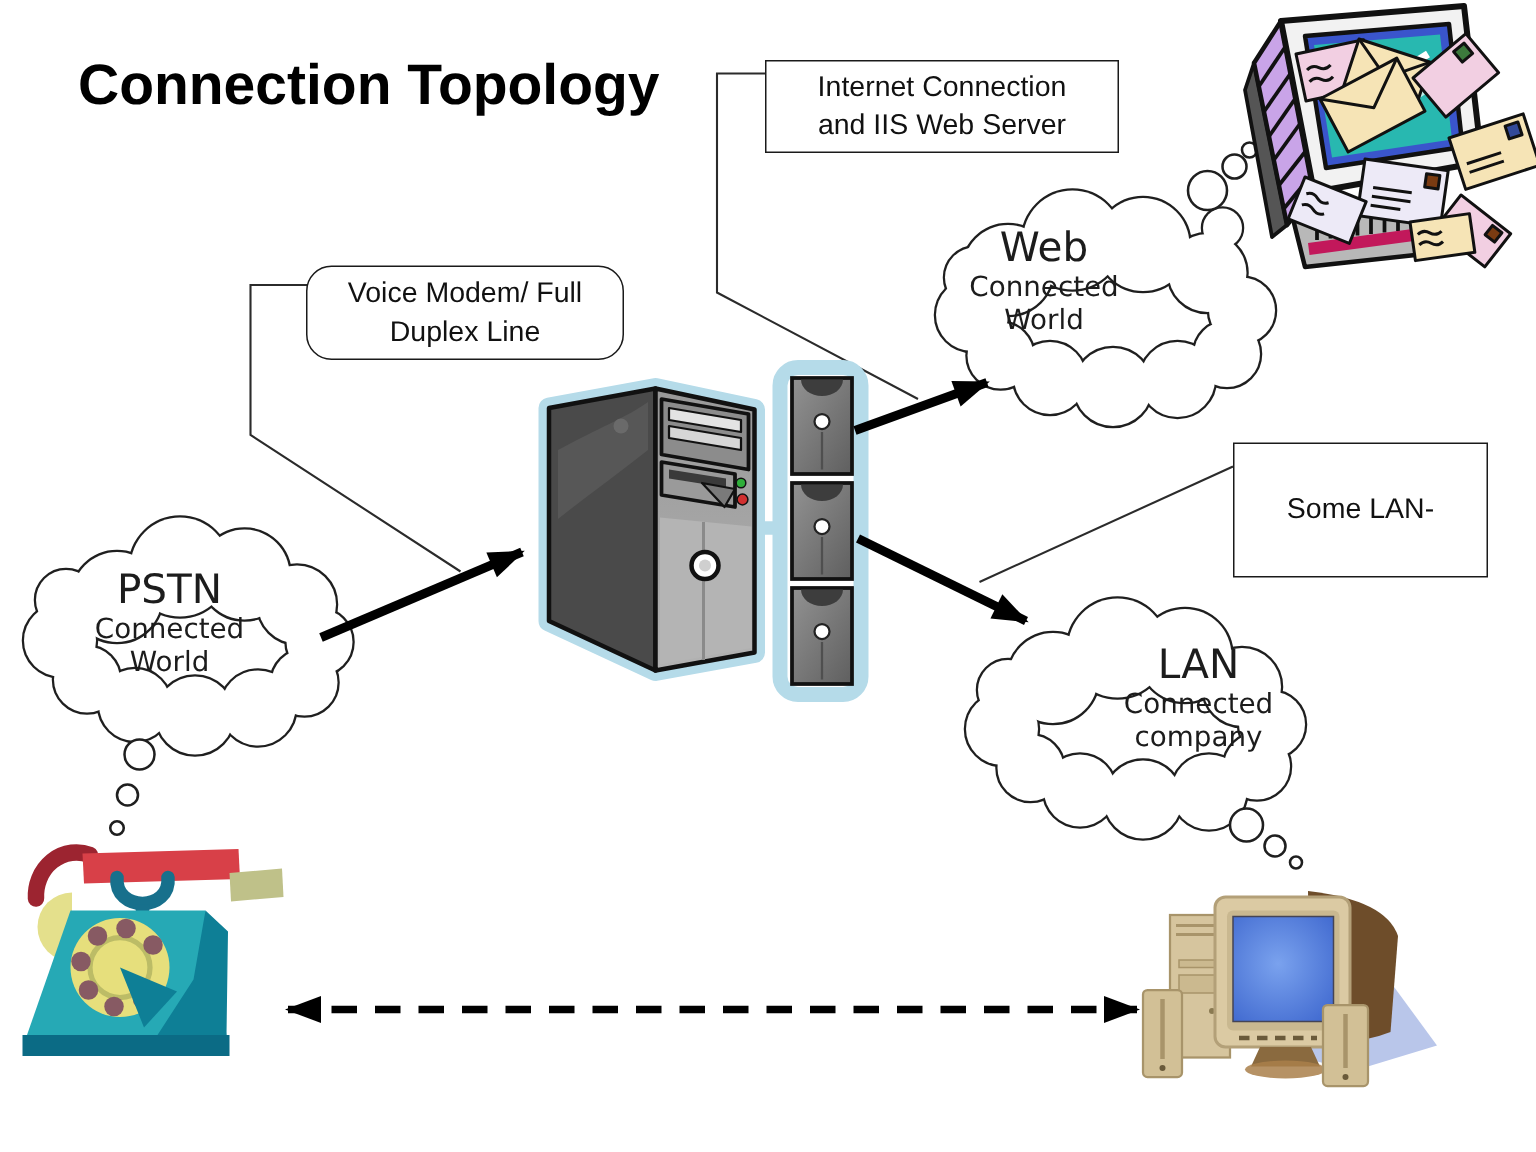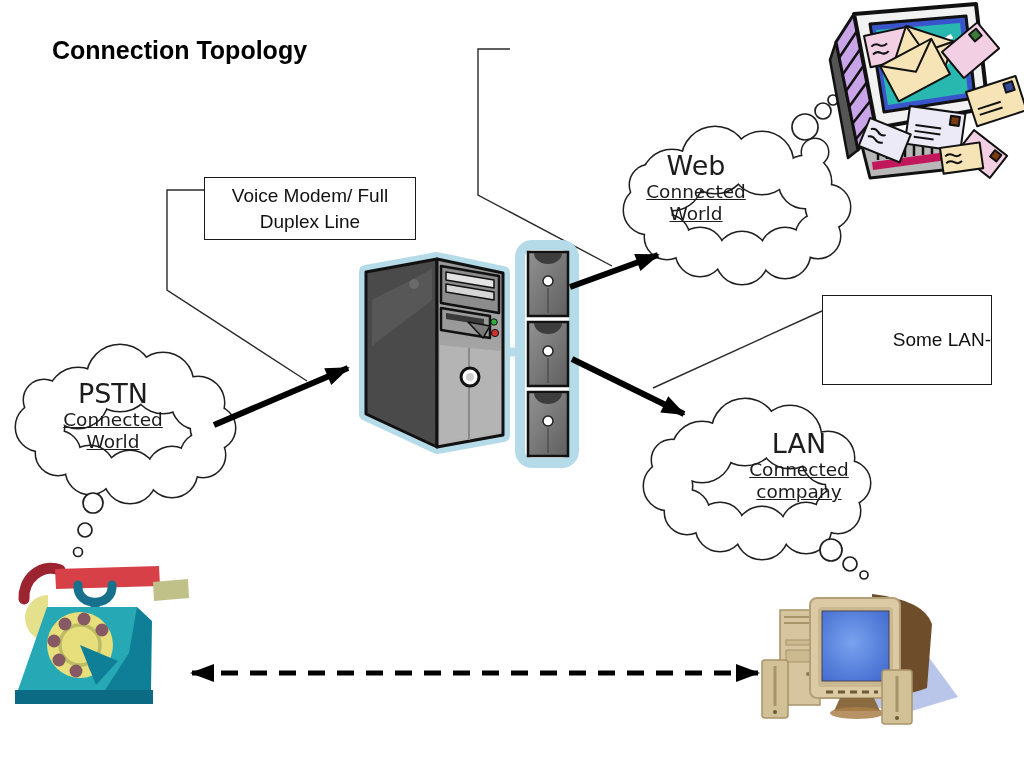--- a/index.html
+++ b/index.html
@@ -1,30 +1,30 @@
 <!DOCTYPE html>
 <html><head>
 <meta charset="utf-8">
 <style>
   html,body{margin:0;padding:0;background:#fff;}
   .slide{position:relative;width:1024px;height:768px;background:#ffffff;overflow:hidden;
          font-family:"Liberation Sans",sans-serif;}
   .layer{position:absolute;left:0;top:0;width:1024px;height:768px;}
-  .title{position:absolute;left:52px;top:36px;font-size:25px;font-weight:bold;color:#000;}
+  .title{position:absolute;left:52px;top:36px;font-size:38px;font-weight:bold;color:#000;}
   .callout{position:absolute;background:#fff;border:1.5px solid #1a1a1a;text-align:center;
            color:#111;font-size:19px;line-height:1.34;display:flex;flex-direction:column;
            justify-content:center;}
   .callout span{display:block;}
   #callout-internet{left:510px;top:40px;width:234px;height:60px;}
-  #callout-voice{left:204px;top:177px;width:210px;height:61px;}
-  #callout-lanware{left:822px;top:295px;width:168px;height:88px;align-items:flex-end;}
+  #callout-voice{left:204px;top:177px;width:210px;height:61px;border-radius:17px;}
+  #callout-lanware{left:822px;top:295px;width:168px;height:88px;}
   .cloud-label{position:absolute;transform:translateX(-50%);text-align:center;color:#1c1c1c;
                font-family:"DejaVu Sans",sans-serif;}
   .cloud-label .big{font-size:27px;line-height:1.15;}
-  .cloud-label .small{font-size:18.5px;line-height:1.18;text-decoration:underline;}
+  .cloud-label .small{font-size:18.5px;line-height:1.18;}
   #label-web{left:696px;top:150px;}
   #label-pstn{left:113px;top:378px;}
   #label-lan{left:799px;top:428px;}
   .cloud-stroke{fill:#ffffff;stroke:#1f1f1f;stroke-width:3px;}
   .cloud-fill{fill:#ffffff;stroke:none;}
   .thinline{fill:none;stroke:#2b2b2b;stroke-width:1.4px;}
   .thick{fill:none;stroke:#000;stroke-width:6px;}
   .dash{fill:none;stroke:#000;stroke-width:5px;stroke-dasharray:17 12;}
   .trail{fill:#fff;stroke:#1f1f1f;stroke-width:1.7px;}
 </style>
@@ -294,20 +294,24 @@
       <line x1="13" y1="84" x2="13" y2="124" stroke="#a8946a" stroke-width="3"></line>
       <circle cx="13" cy="130" r="2" fill="#6a5a3a"></circle>
       <rect x="120" y="88" width="30" height="54" rx="3" fill="#d2c096" stroke="#a8946a" stroke-width="1.5"></rect>
       <line x1="135" y1="94" x2="135" y2="130" stroke="#a8946a" stroke-width="3"></line>
       <circle cx="135" cy="136" r="2" fill="#6a5a3a"></circle>
     </g>
   </svg>
 
   <div class="title">Connection Topology</div>
 
+  <div class="callout" id="callout-internet">
+    <span>Internet Connection</span>
+    <span>and IIS Web Server</span>
+  </div>
 
   <div class="callout" id="callout-voice">
     <span>Voice Modem/ Full</span>
     <span>Duplex Line</span>
   </div>
 
   <div class="callout" id="callout-lanware">
     <span>Some LAN-</span>
   </div>
 

